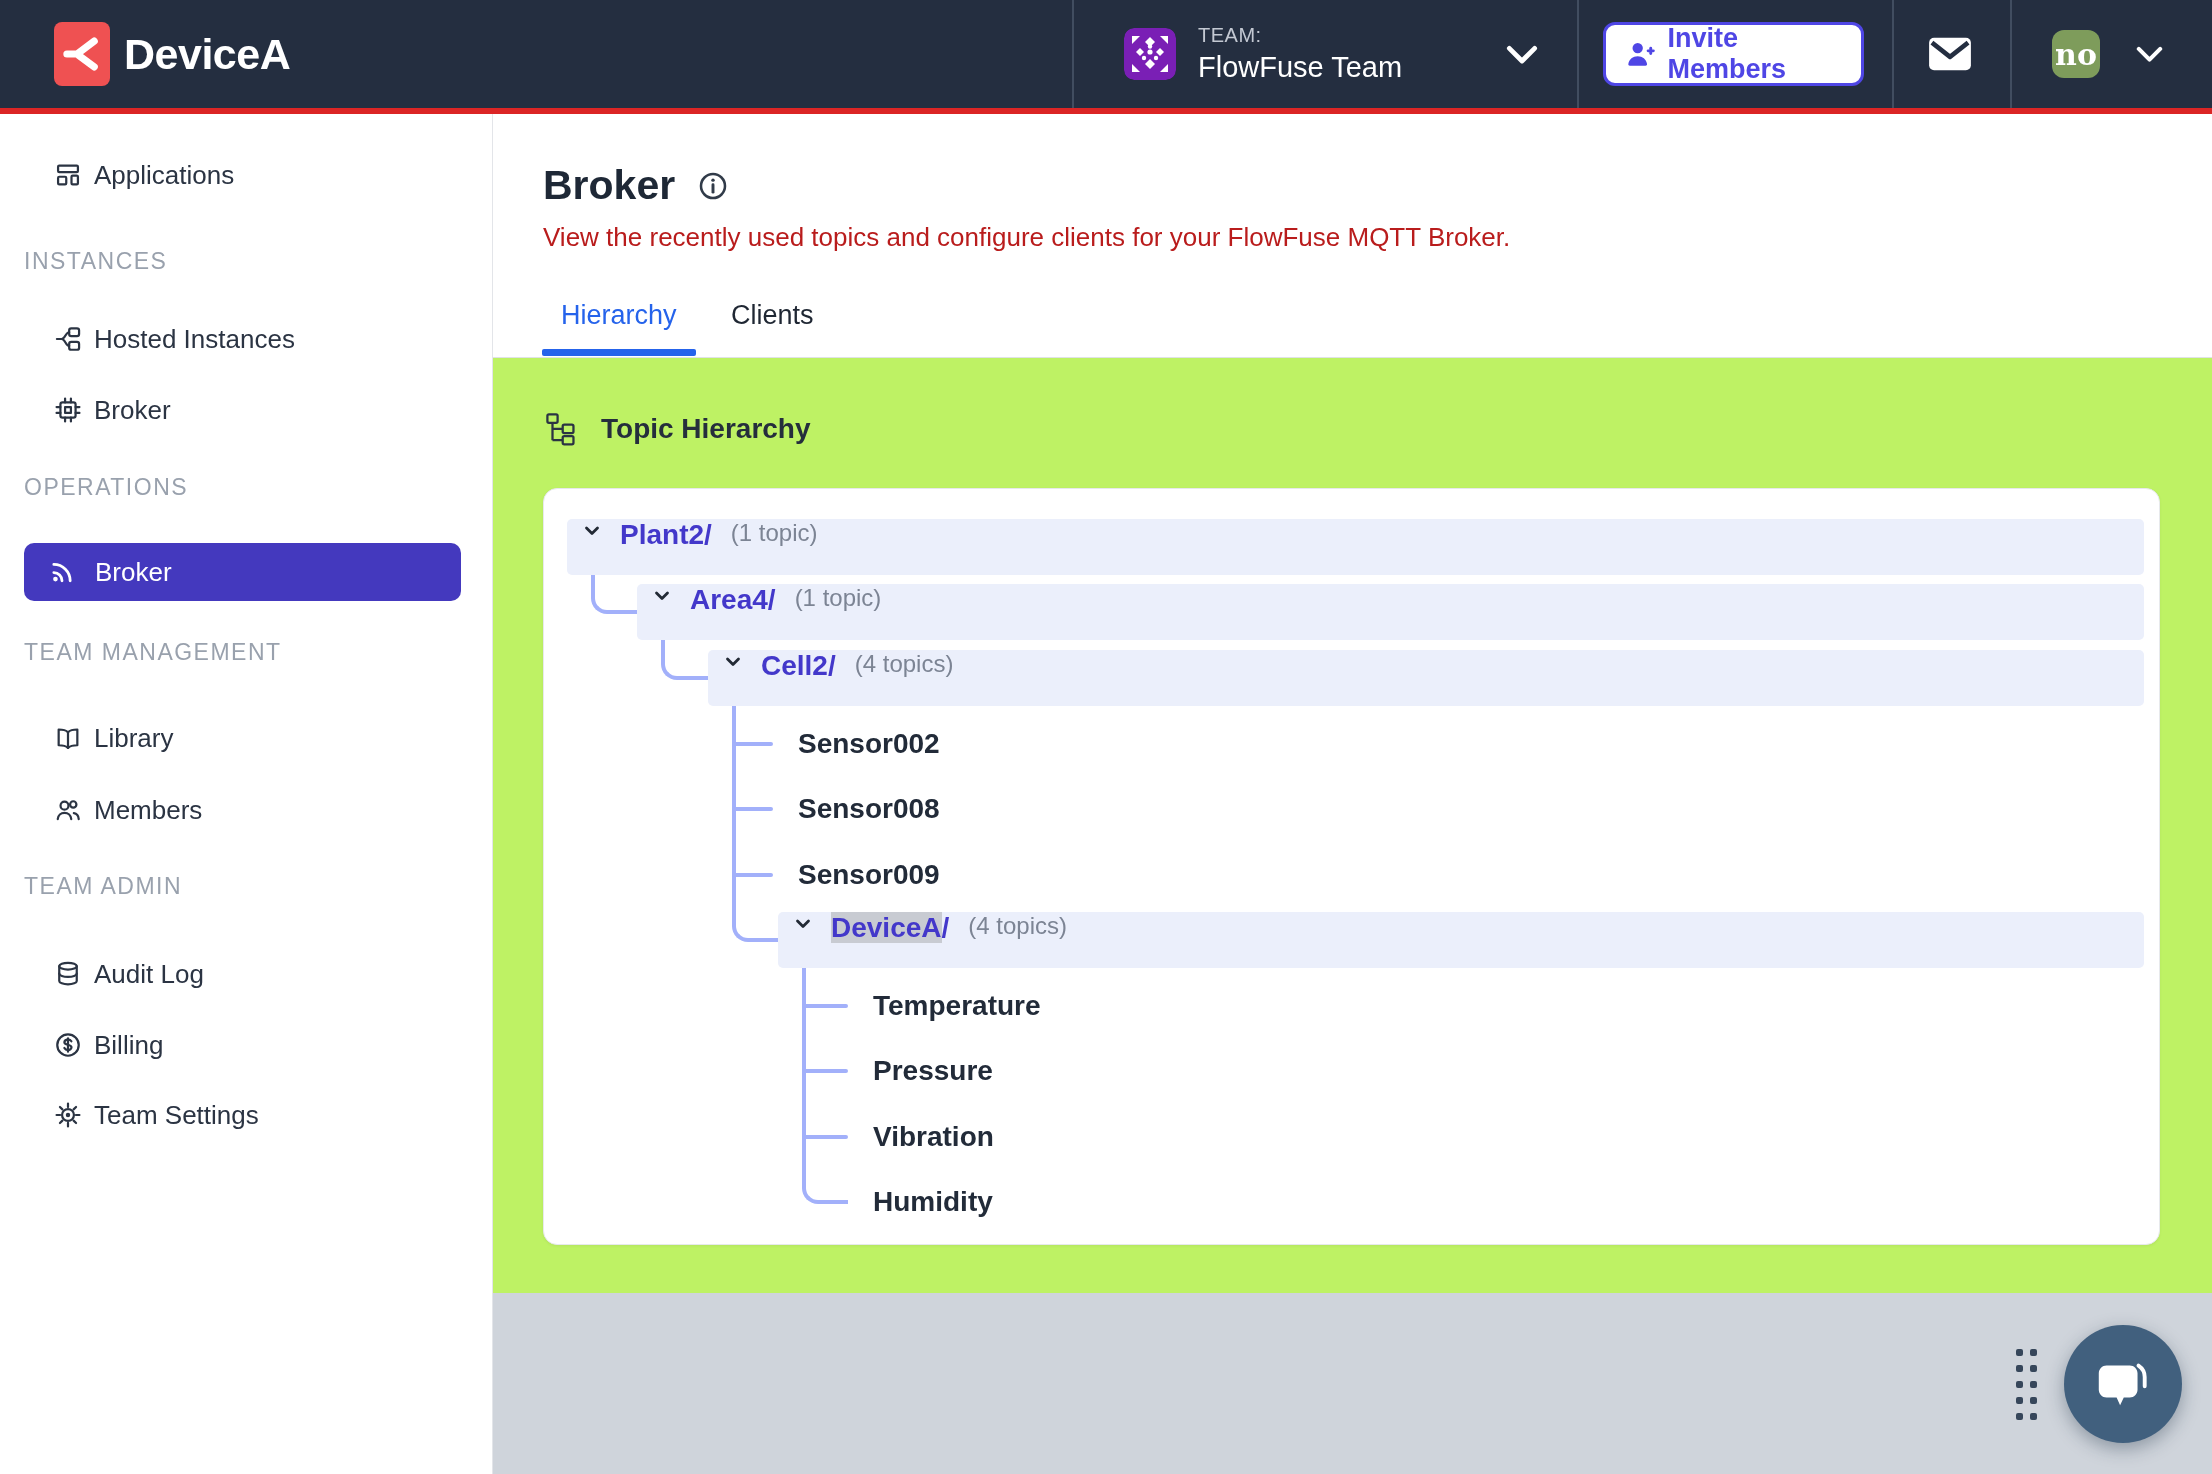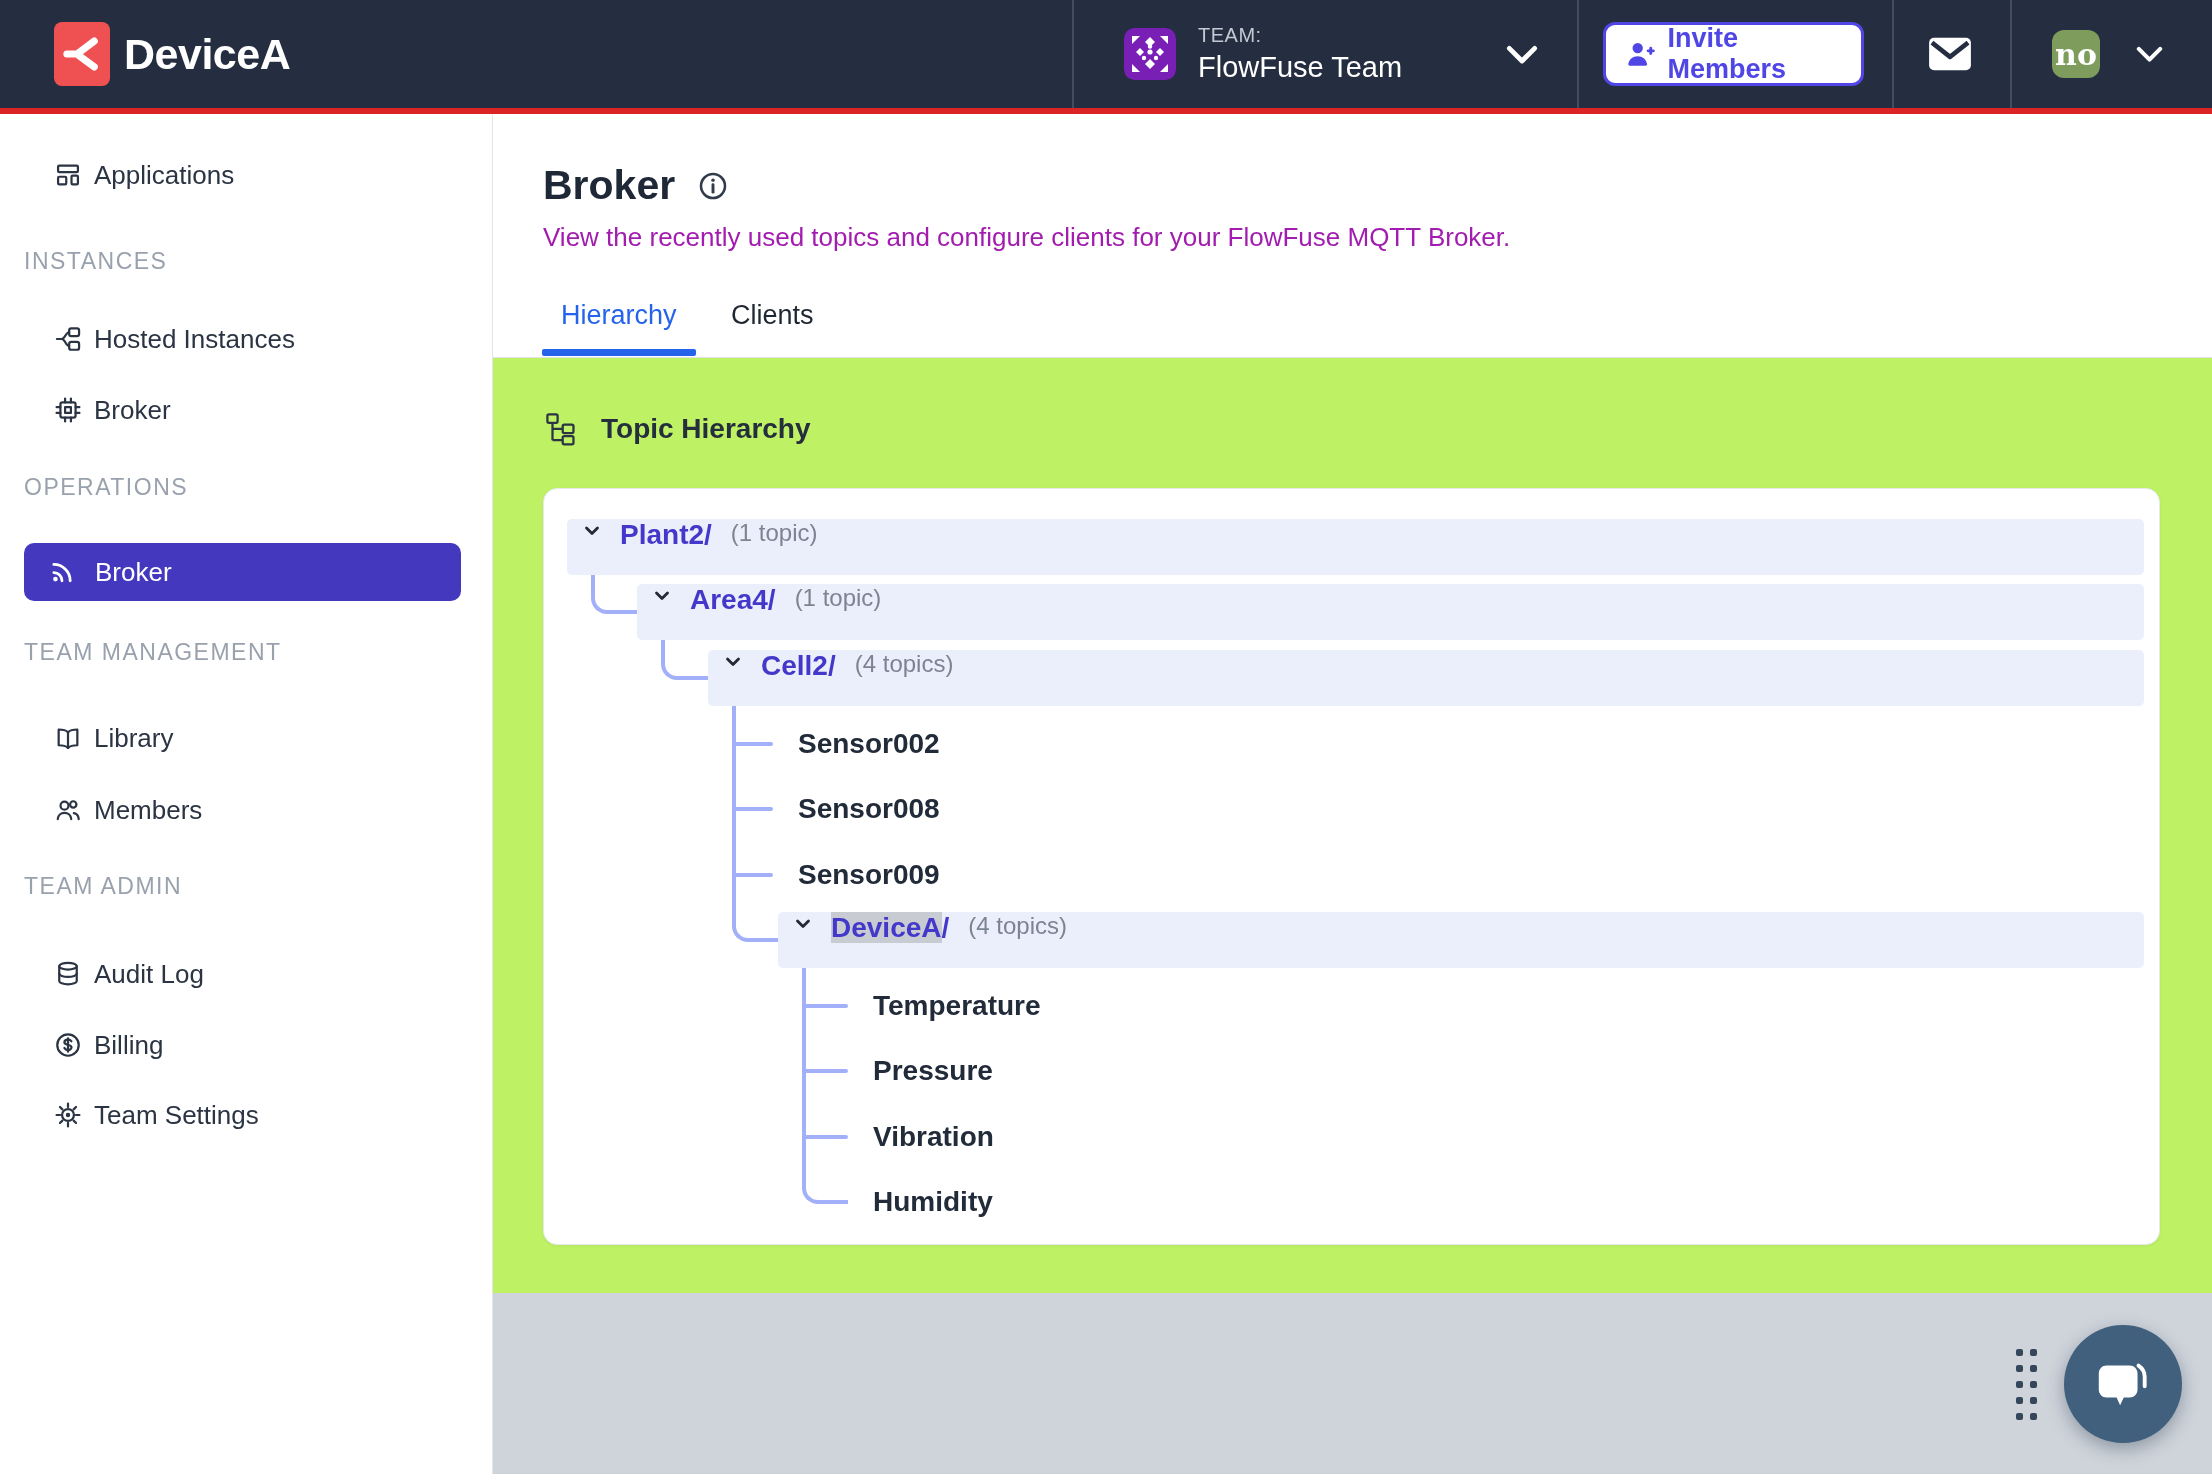--- a/index.html
+++ b/index.html
@@ -35,21 +35,21 @@
   .side-section { position:absolute; left:24px; font-size:23px; font-weight:500; color:#99A1AD; letter-spacing:1.5px; }
   .side-item.active-pill { left:24px; width:437px; height:58px; background:#4439BE; border-radius:10px; }
   .side-item.active-pill .icon { left:24px; }
   .side-item.active-pill .lbl { left:71px; color:#fff; }
 
   
   .main-header { position:absolute; left:493px; top:114px; width:1719px; height:243px; background:#fff; z-index:10; }
   .page-title-row { position:absolute; left:50px; top:48px; display:flex; align-items:center; gap:22px; }
   .page-title { font-size:41px; font-weight:700; color:#1E2836; }
   .info-btn { cursor:pointer; display:flex; }
-  .page-desc { position:absolute; left:50px; top:108px; font-size:26px; color:#a21caf; }
+  .page-desc { position:absolute; left:50px; top:108px; font-size:26px; color:#b91c1c; }
   .tab { position:absolute; top:186px; height:50px; font-size:27px; display:flex; align-items:flex-start; cursor:pointer; }
   .tab-hierarchy { left:68px; color:#2563EB; }
   .tab-clients { left:238px; color:#1F2733; }
   .tab-underline { position:absolute; left:49px; top:235px; width:154px; height:7px; background:#2563EB; border-radius:2px; }
 
   
   .content { position:absolute; left:493px; top:357px; width:1719px; height:936px; background:#bef264; border-top:1px solid #E0E2E6; z-index:10; }
   .section-head { position:absolute; left:52px; top:54px; display:flex; align-items:center; gap:24px; }
   .section-title { font-size:28px; font-weight:700; color:#252E3C; }
   .tree-card { position:absolute; left:50px; top:130px; width:1617px; height:757px; background:#fff; border:1px solid #E7E9EC; border-radius:14px; box-shadow:0 1px 3px rgba(16,24,40,0.06); }

